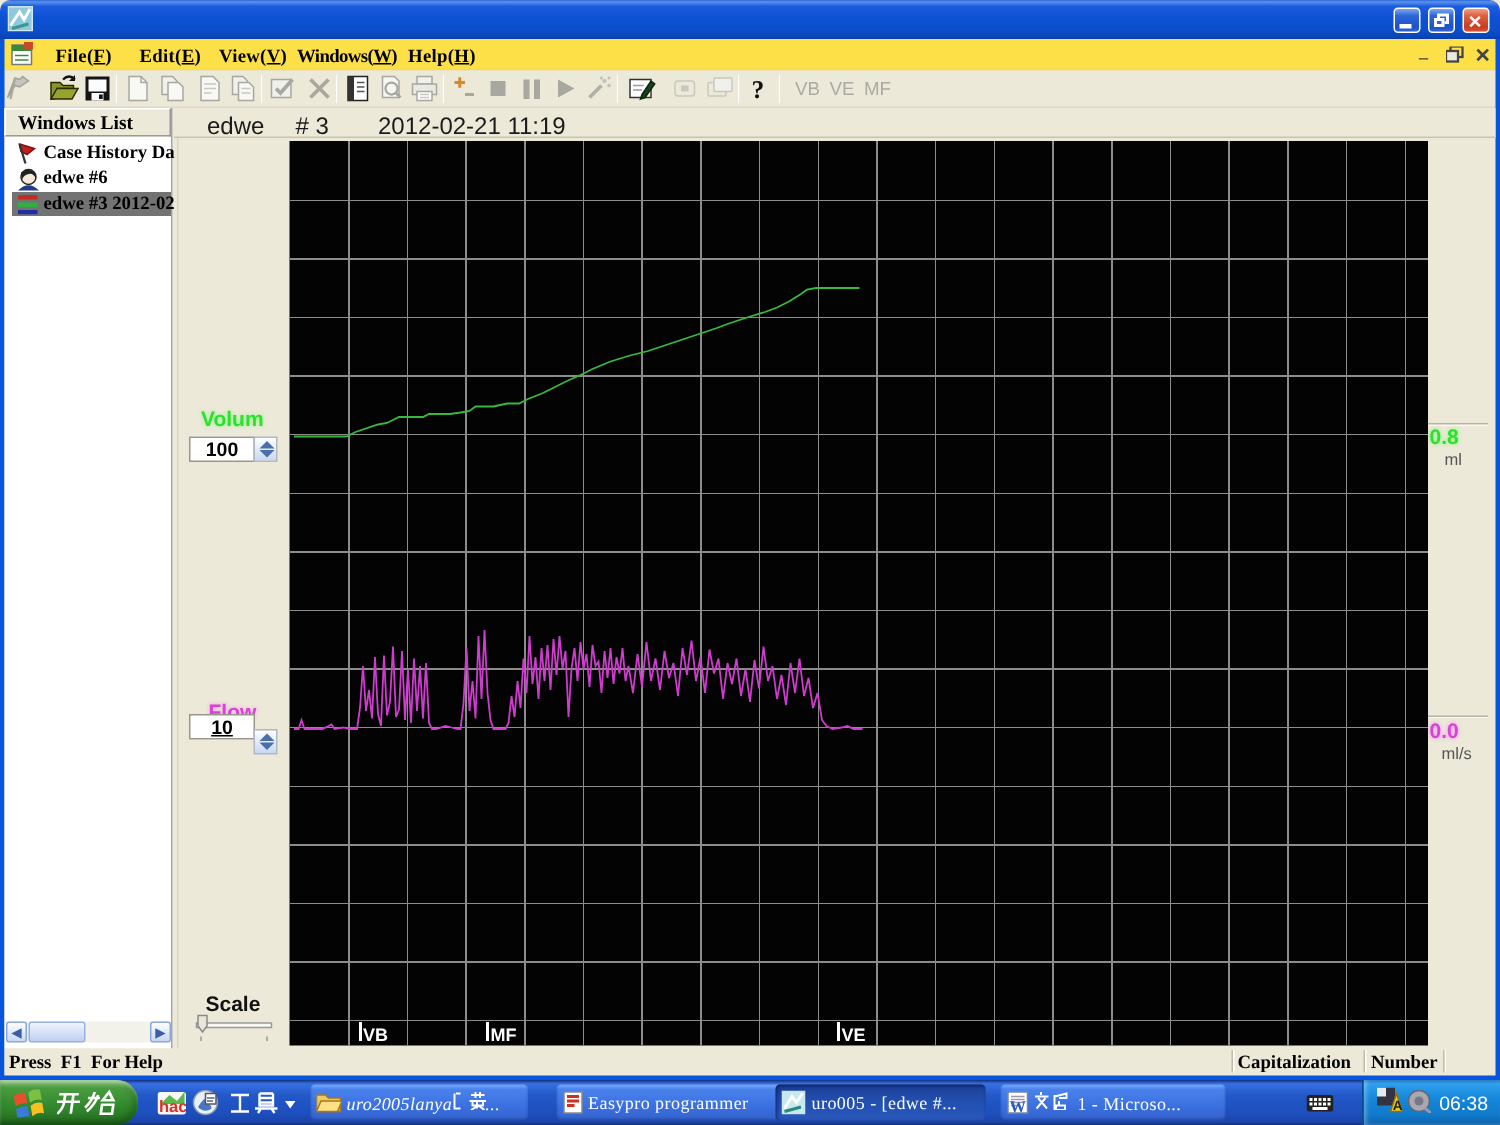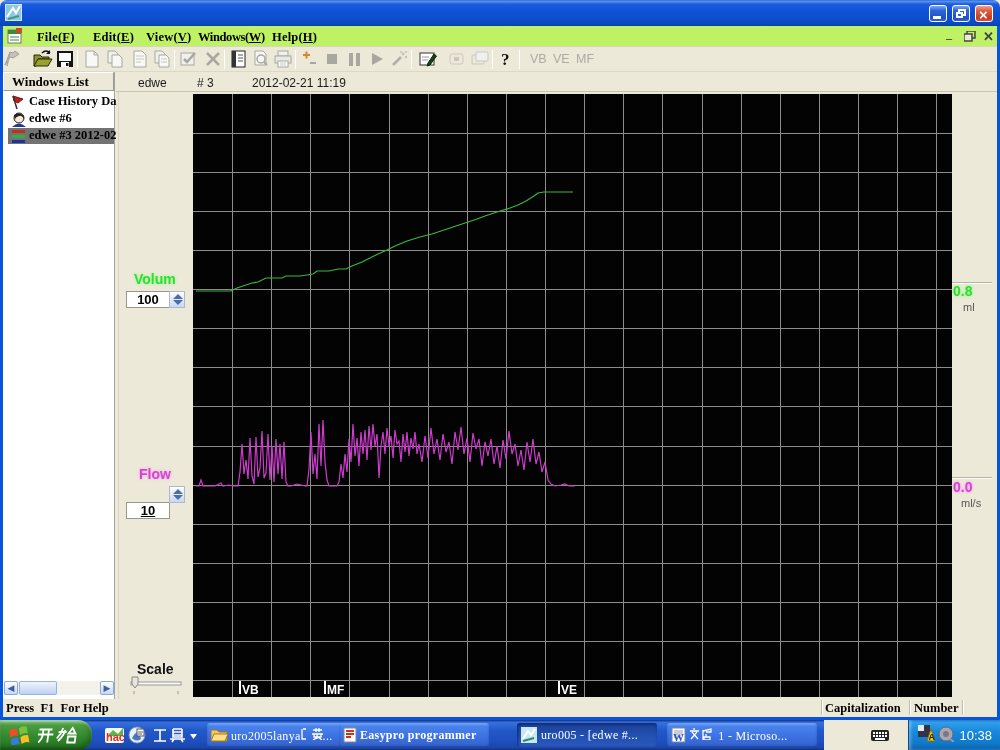--- a/index.html
+++ b/index.html
@@ -10,21 +10,21 @@
 
 #titlebar{left:0;top:0;width:1000px;height:26px;border-radius:7px 7px 0 0;
  background:linear-gradient(180deg,#2E67D6 0%,#5A93EC 5%,#1C5CE0 16%,#0D51D4 45%,#0C4ECC 75%,#0A47BC 92%,#0940A8 100%);}
 #titletext{left:28px;top:4px;color:#fff;font-weight:bold;font-size:15px;letter-spacing:1.4px;white-space:nowrap;}
 .winbtn{top:5px;width:18px;height:17px;border-radius:3px;border:1px solid #fff;}
 .winbtn.b{background:linear-gradient(180deg,#7BA8F0 0%,#2E66D8 30%,#1E51C8 80%,#2E66D8 100%);}
 .winbtn.r{background:linear-gradient(180deg,#F0A088 0%,#E06040 30%,#C83C20 80%,#D85438 100%);}
 .winbtn span{position:absolute;color:#fff;}
 
 
-#menubar{left:0;top:26px;width:1000px;height:21px;background:#bef264;border-bottom:1px solid #D8D4C0;}
+#menubar{left:0;top:26px;width:1000px;height:21px;background:#fde047;border-bottom:1px solid #D8D4C0;}
 .menuitem{top:4px;color:#000;font-size:12.5px;font-weight:bold;white-space:nowrap;letter-spacing:0.2px;}
 .mdibtn{top:6px;color:#444;font-weight:bold;}
 
 
 #toolbar{left:0;top:47px;width:1000px;height:25px;background:#ECE9D8;border-bottom:1px solid #DDD9C8;}
 .tsep{top:3px;width:1px;height:19px;background:#C8C4B0;border-right:1px solid #fff;}
 .ticon{top:2px;width:20px;height:20px;}
 .vbl{top:5px;color:#ABABA3;font-size:12.5px;font-family:"Liberation Sans",sans-serif;font-weight:normal;}
 
 
@@ -38,21 +38,21 @@
 .treeitem svg{position:absolute;left:3px;top:1px;}
 .treeitem .tlabel{position:absolute;left:21px;top:0px;}
 
 
 #hscroll{left:1px;top:609px;width:110px;height:14px;background:#F2F1EA;}
 .sbtn{top:0;width:14px;height:14px;border-radius:2px;background:linear-gradient(180deg,#FDFEFF,#C9D8F4);border:1px solid #8CA8D8;color:#3A5FA8;font-size:9px;text-align:center;line-height:12px;font-family:"Liberation Sans",sans-serif;}
 #sthumb{left:15px;top:0;width:38px;height:14px;border-radius:2px;background:linear-gradient(180deg,#EFF4FE,#BFD0F2);border:1px solid #98B2DE;}
 
 
 #mainhdr{left:116px;top:72px;width:881px;height:20px;background:#ECE9D8;border-bottom:1px solid #C8C4B0;}
-#mainhdr span{position:absolute;top:4px;font-family:"Liberation Sans",sans-serif;font-size:12px;color:#1a1a1a;}
+#mainhdr span{position:absolute;top:4px;font-family:"Liberation Sans",sans-serif;font-size:16px;color:#1a1a1a;}
 #chart{left:193px;top:94px;width:759px;height:603px;background:#030303;}
 #chart svg{position:absolute;left:0;top:0;}
 .mkr{position:absolute;top:589px;color:#fff;font-family:"Liberation Sans",sans-serif;font-size:12px;font-weight:bold;}
 
 
 .glabel{font-weight:bold;font-size:14px;font-family:"Liberation Sans",sans-serif;}
 .spinbox{width:44px;height:17px;background:#fff;border:1px solid #9A968A;font-family:"Liberation Sans",sans-serif;
  font-size:13px;font-weight:bold;text-align:center;line-height:15px;}
 .spinner{width:16px;height:17px;background:linear-gradient(180deg,#FDFEFF,#C9D8F4);border:1px solid #B0B8C8;}
 .spinner i{position:absolute;left:3px;width:0;height:0;border-left:5px solid transparent;border-right:5px solid transparent;}
@@ -62,21 +62,21 @@
 
 
 #statusbar{left:3px;top:699px;width:826px;height:18px;background:#ECE9D8;font-size:12.5px;font-weight:bold;}
 #statusbar span{position:absolute;top:2px;}
 .spane{position:absolute;top:1px;height:15px;border-left:1px solid #C0BCA8;border-right:1px solid #fff;}
 
 
 #botborder{left:0;top:717px;width:1000px;height:3px;background:#0855DD;}
 
 
-#taskbar{left:0;top:720px;width:824px;height:30px;
+#taskbar{left:0;top:720px;width:1000px;height:30px;
  background:linear-gradient(180deg,#15307C 0%,#3670E0 8%,#2258C8 35%,#1E4EBC 75%,#1A44A8 94%,#122E74 100%);}
 #startbtn{left:0;top:0px;width:92px;height:30px;border-radius:0 14px 14px 0;
  background:linear-gradient(180deg,#8CC47C 0%,#4A9C40 18%,#338A2E 55%,#2A7A26 85%,#1E5E1C 100%);
  box-shadow:inset -2px -3px 6px rgba(0,40,0,.35), inset 0 2px 2px rgba(255,255,255,.35);}
 .taskbtn{top:3px;height:24px;border-radius:3px;background:linear-gradient(180deg,#78A8F8 0%,#4A82EC 14%,#3A70E0 60%,#3462CC 100%);
  box-shadow:inset 0 -1px 2px rgba(0,0,60,.3);color:#fff;font-size:12px;font-weight:normal;white-space:nowrap;overflow:hidden;letter-spacing:0.3px;}
 .taskbtn.active{background:linear-gradient(180deg,#1C3F98 0%,#2250B0 50%,#2A58BC 100%);box-shadow:inset 1px 1px 3px rgba(0,0,40,.5);font-family:Liberation Serif, serif;}
 .taskbtn svg,.taskbtn .ticn{position:absolute;left:4px;top:4px;}
 .taskbtn .tktext{position:absolute;left:24px;top:5px;}
 #tray{left:908px;top:0;width:92px;height:30px;
@@ -324,21 +324,21 @@
     <span class="mkr" style="left:368px">VE</span>
   </div>
 
   <span class="abs glabel" style="left:134px;top:271px;color:#2FDF2F;text-shadow:0 0 3px rgba(80,255,80,.6);">Volum</span>
   <div class="abs spinbox" style="left:126px;top:291px;">100</div>
   <div class="abs spinner" style="left:169px;top:291px;">
       <i class="up"></i>
       <i class="dn"></i>
     </div>
   <span class="abs glabel" style="left:139px;top:466px;color:#D544D5;text-shadow:0 0 3px rgba(255,90,255,.55);">Flow</span>
-  <div class="abs spinbox" style="left:126px;top:502px;text-decoration:underline;">10</div>
+  <div class="abs spinbox" style="left:126px;top:476px;text-decoration:underline;">10</div>
   <div class="abs spinner" style="left:169px;top:486px;">
       <i class="up"></i>
       <i class="dn"></i>
     </div>
   <span class="abs glabel" style="left:137px;top:661px;color:#111;">Scale</span>
   <svg class="abs" style="left:128px;top:675px" width="56" height="20">
     <rect x="3" y="7" width="50" height="3" fill="#F8F8F4" stroke="#999" stroke-width="1"></rect>
     <path d="M4 2 h6 v7 l-3 4 l-3 -4 Z" fill="#E8E6DA" stroke="#888"></path>
     <path d="M6 16 v3 M50 16 v3" stroke="#999"></path>
   </svg>
@@ -390,32 +390,32 @@
       <path d="M10 6 h5 M10 8 h4" stroke="#567" stroke-width="1"></path>
     </svg>
     <svg class="abs" style="left:153px;top:8px" width="44" height="15" id="gongju">
         <g stroke="#fff" stroke-width="1.6" fill="none">
           <path d="M1 2 h12 M7 2 v11 M1 13 h12"></path>
           <path d="M20 1 h9 M20 1 v8 h9 v-8 M20 4 h9 M20 7 h9 M17 11 h15 M21 11 l-2 3 M28 11 l2 3"></path>
         </g>
         <path d="M37 6 l7 0 l-3.5 5 Z" fill="#fff"></path>
       </svg>
 
-    <div class="abs taskbtn" style="left:207px;width:145px;">
+    <div class="abs taskbtn" style="left:207px;width:145px;font-style:italic;">
       <svg width="17" height="14" style="top:5px">
           <path d="M0 13 V2 h6 l2 2 h8 v9 Z" fill="#F0C860" stroke="#A87818"></path>
           <path d="M0 13 L3 6 h14 l-3 7 Z" fill="#FFE088" stroke="#A87818"></path>
         </svg>
       <span class="tktext">uro2005lanya<svg width="22" height="12" style="position:static" id="ying">
             <g stroke="#fff" stroke-width="1.3" fill="none">
               <path d="M1 1 v10 h4 M2 1 h3 M12 2 h9 M15 0 v4 M18 0 v4 M11 6 h11 M13 6 v3 h7 v-3 M16 6 v5 M12 12 l5 -3 l4 3"></path>
             </g>
           </svg>...</span>
     </div>
-    <div class="abs taskbtn" style="left:339px;width:150px;font-weight:bold;">
+    <div class="abs taskbtn" style="left:371px;width:150px;">
       <svg width="14" height="16" style="top:4px">
           <rect x="1" y="1" width="12" height="14" fill="#fff" stroke="#888"></rect>
           <path d="M3 4 h8 M3 7 h8 M3 10 h5" stroke="#D03020" stroke-width="2"></path>
         </svg>
       <span class="tktext" style="left:21px">Easypro programmer</span>
     </div>
     <div class="abs taskbtn active" style="left:517px;width:140px;">
       <svg width="16" height="16" style="top:4px">
           <rect x="0" y="0" width="16" height="16" fill="#C8E8F0"></rect>
           <path d="M2 12 L7 4 L10 8 L14 2" stroke="#fff" stroke-width="2" fill="none"></path>
@@ -457,16 +457,16 @@
         <rect x="0" y="0" width="12" height="12" fill="#334"></rect>
         <rect x="0" y="0" width="6" height="6" fill="#E8E8F0"></rect>
         <path d="M9 16 L13 4 L17 16 Z" fill="#F0C820" stroke="#907008"></path>
         <text x="10.5" y="15" font-size="9" font-weight="bold" fill="#222" font-family="Liberation Sans">A</text>
       </svg>
       <svg class="abs" style="left:29px;top:6px" width="16" height="16">
         <circle cx="8" cy="8" r="7" fill="#A8A8B0" stroke="#667"></circle>
         <circle cx="8" cy="8" r="3" fill="#778"></circle>
         <path d="M12 13 L16 16" stroke="#99A" stroke-width="2"></path>
       </svg>
-      <span id="clock">10:38</span>
+      <span id="clock">06:38</span>
     </div>
   </div>
 </div>
 
 </body></html>

